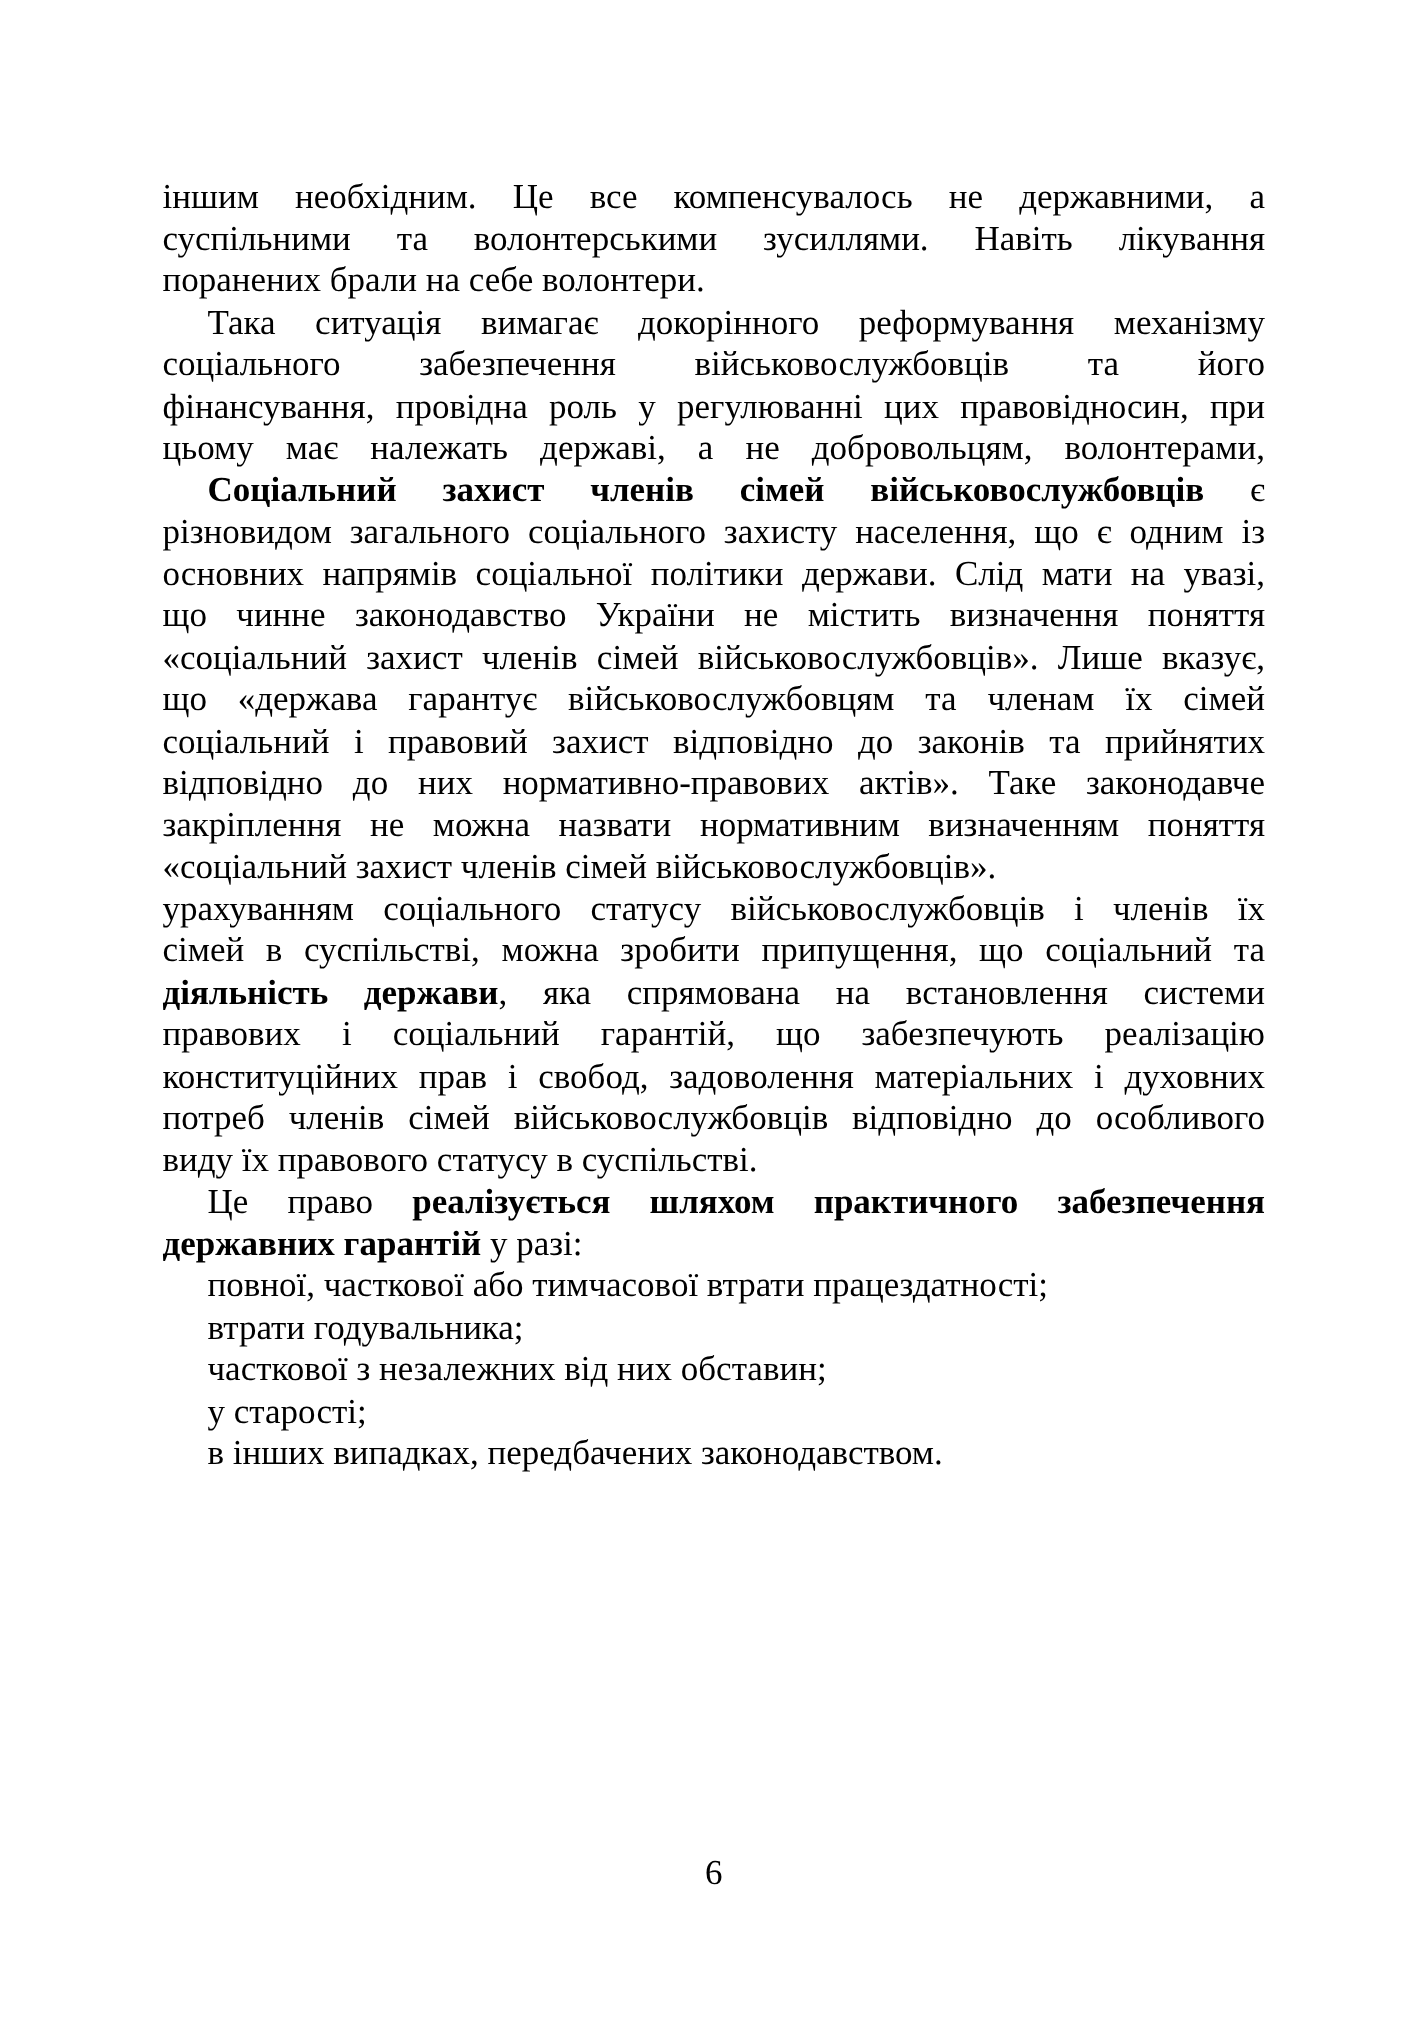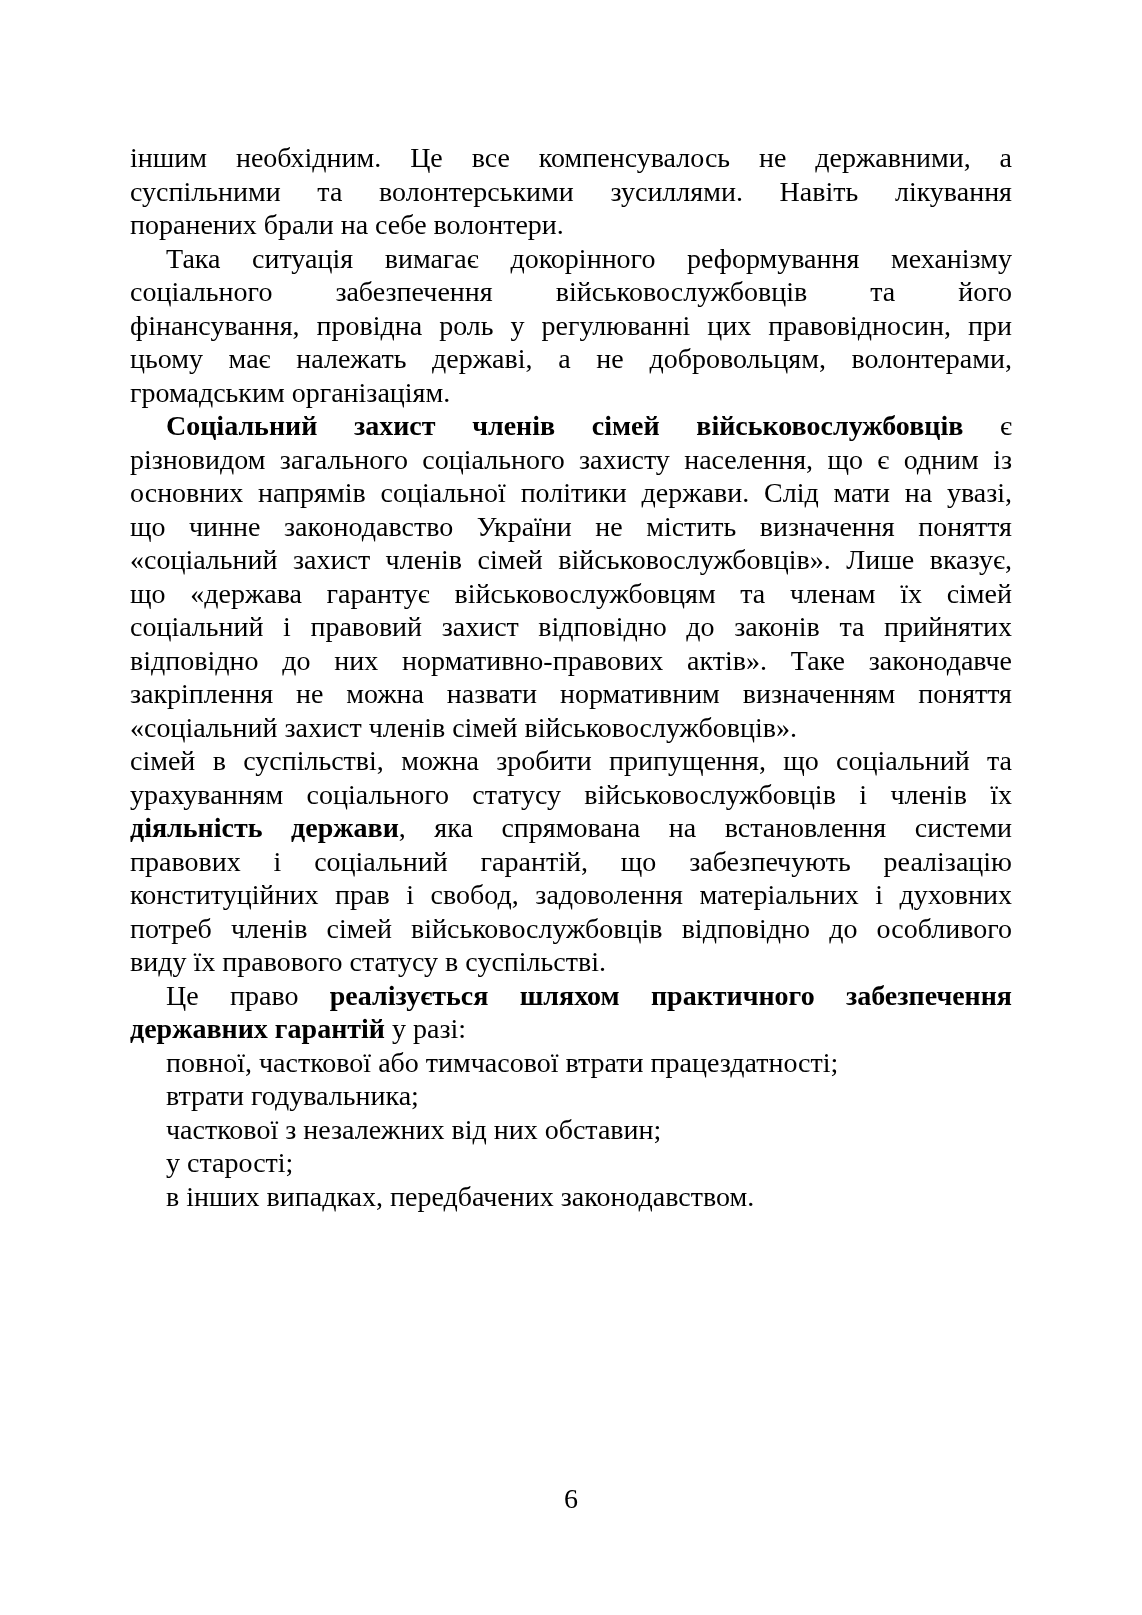--- a/index.html
+++ b/index.html
@@ -52,37 +52,36 @@
       <div class="para">
         <div class="line"><span class="run">іншим необхідним. Це все компенсувалось не державними, а</span></div>
         <div class="line"><span class="run">суспільними та волонтерськими зусиллями. Навіть лікування</span></div>
         <div class="line last"><span class="run">поранених брали на себе волонтери.</span></div>
       </div>
       <div class="para">
         <div class="line indent"><span class="run">Така ситуація вимагає докорінного реформування механізму</span></div>
         <div class="line"><span class="run">соціального забезпечення військовослужбовців та його</span></div>
         <div class="line"><span class="run">фінансування, провідна роль у регулюванні цих правовідносин, при</span></div>
         <div class="line"><span class="run">цьому має належать державі, а не добровольцям, волонтерами,</span></div>
-        <div class="line last"><span class="run">громадським організаціям.</span></div>
       </div>
       <div class="para">
         <div class="line indent"><span class="run bold">Соціальний захист членів сімей військовослужбовців</span><span class="run"> є</span></div>
         <div class="line"><span class="run">різновидом загального соціального захисту населення, що є одним із</span></div>
         <div class="line"><span class="run">основних напрямів соціальної політики держави. Слід мати на увазі,</span></div>
         <div class="line"><span class="run">що чинне законодавство України не містить визначення поняття</span></div>
         <div class="line"><span class="run">«соціальний захист членів сімей військовослужбовців». Лише вказує,</span></div>
         <div class="line"><span class="run">що «держава гарантує військовослужбовцям та членам їх сімей</span></div>
         <div class="line"><span class="run">соціальний і правовий захист відповідно до законів та прийнятих</span></div>
         <div class="line"><span class="run">відповідно до них нормативно-правових актів». Таке законодавче</span></div>
         <div class="line"><span class="run">закріплення не можна назвати нормативним визначенням поняття</span></div>
         <div class="line last"><span class="run">«соціальний захист членів сімей військовослужбовців».</span></div>
       </div>
       <div class="para">
+        <div class="line"><span class="run">урахуванням соціального статусу військовослужбовців і членів їх</span></div>
         <div class="line"><span class="run">сімей в суспільстві, можна зробити припущення, що соціальний та</span></div>
-        <div class="line"><span class="run">урахуванням соціального статусу військовослужбовців і членів їх</span></div>
         <div class="line"><span class="run bold">діяльність держави</span><span class="run">, яка спрямована на встановлення системи</span></div>
         <div class="line"><span class="run">правових і соціальний гарантій, що забезпечують реалізацію</span></div>
         <div class="line"><span class="run">конституційних прав і свобод, задоволення матеріальних і духовних</span></div>
         <div class="line"><span class="run">потреб членів сімей військовослужбовців відповідно до особливого</span></div>
         <div class="line last"><span class="run">виду їх правового статусу в суспільстві.</span></div>
       </div>
       <div class="para">
         <div class="line indent"><span class="run">Це право </span><span class="run bold">реалізується шляхом практичного забезпечення</span></div>
         <div class="line last"><span class="run bold">державних гарантій</span><span class="run"> у разі:</span></div>
       </div>

